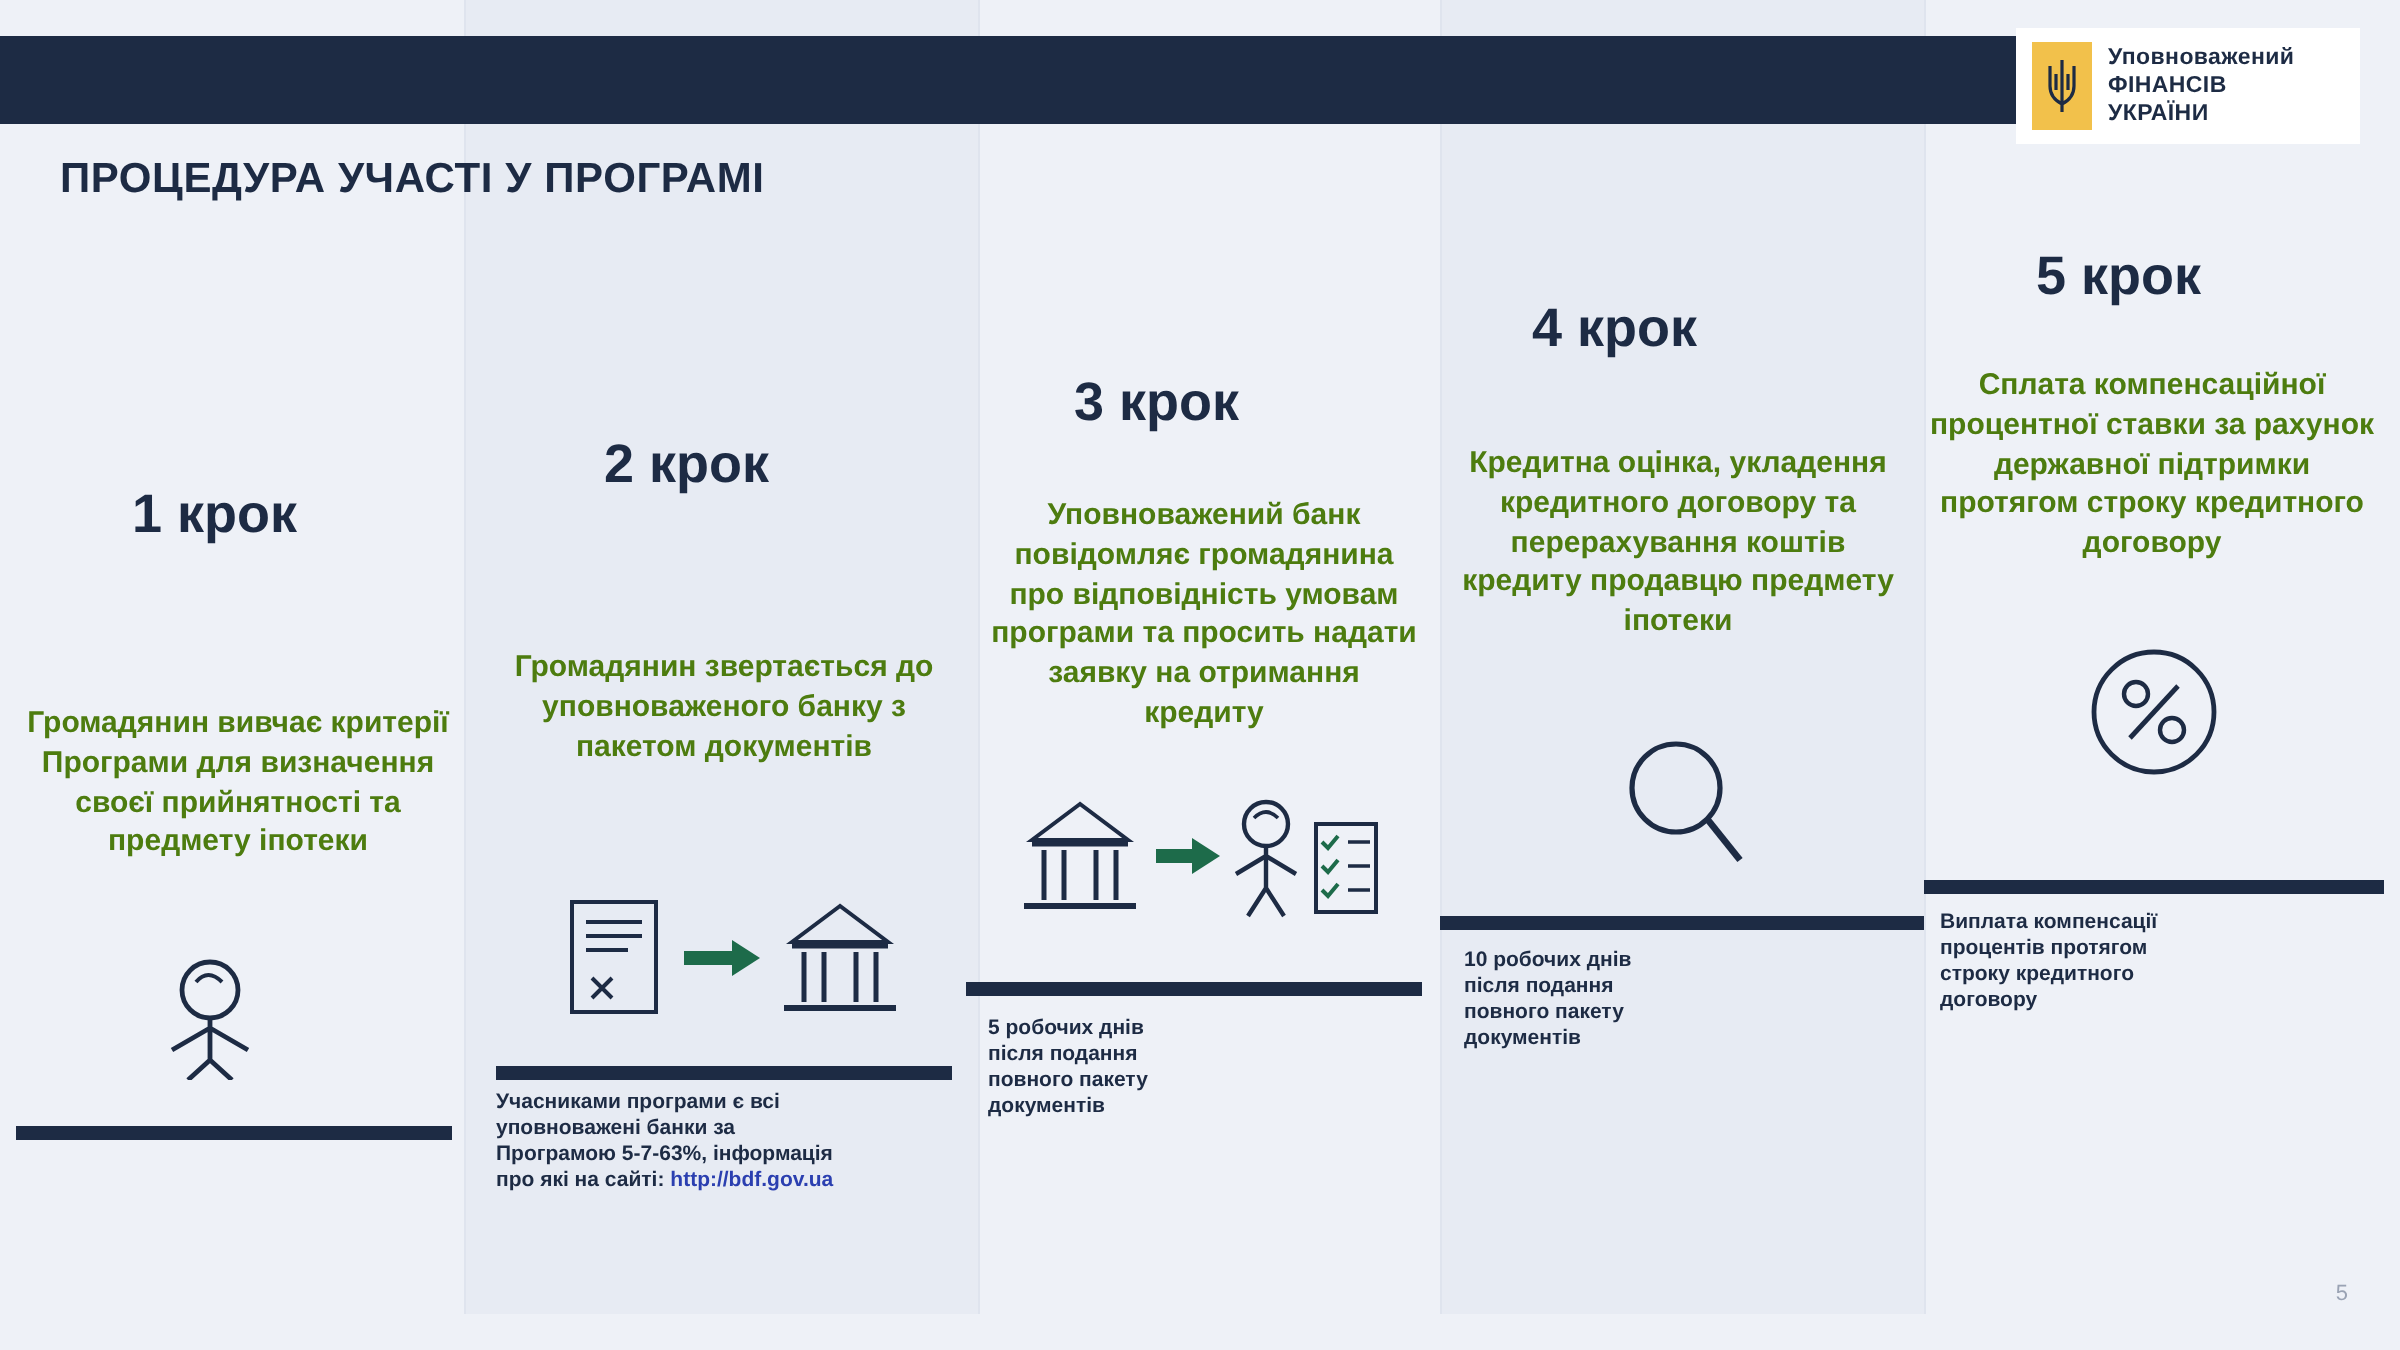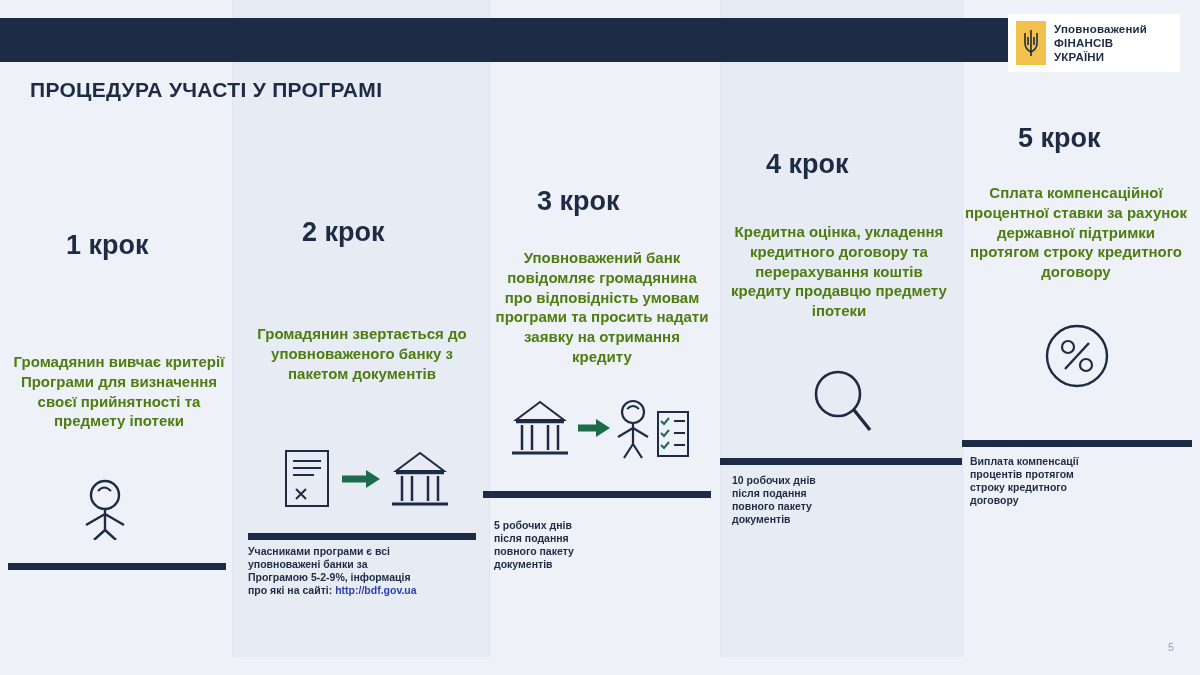--- a/index.html
+++ b/index.html
@@ -156,21 +156,21 @@
       </svg>
     </div>
     <div class="logo-text">
       <div>Уповноважений</div>
       <div>ФІНАНСІВ</div>
       <div>УКРАЇНИ</div>
     </div>
   </div>
 
   <div class="step">
-    <div class="step-title" style="left:66px; top:230px;">1 крок</div>
+    <div class="step-title" style="left:66px; top:242px;">1 крок</div>
     <div class="step-desc" style="left:8px; top:352px; width:222px;">Громадянин вивчає критерії Програми для визначення своєї прийнятності та предмету іпотеки</div>
     <div class="icon" style="left:72px; top:478px;">
       <svg width="66" height="62" viewBox="0 0 66 62">
         <circle cx="33" cy="17" r="14" stroke="#1d2b44" stroke-width="2.4" fill="none"></circle>
         <path d="M26 13 q6 -7 13 0" stroke="#1d2b44" stroke-width="2" fill="none"></path>
         <path d="M33 31 L33 52 M33 36 L14 47 M33 36 L52 47 M33 52 L22 62 M33 52 L44 62" stroke="#1d2b44" stroke-width="2.4" fill="none"></path>
       </svg>
     </div>
     <div class="rule" style="left:8px; top:563px; width:218px;"></div>
   </div>
@@ -188,21 +188,21 @@
         <path d="M136 6 L112 24 H160 Z" stroke="#1d2b44" stroke-width="2" fill="none"></path>
         <path d="M112 26 H160" stroke="#1d2b44" stroke-width="2.5"></path>
         <path d="M118 29 V54 M128 29 V54 M144 29 V54 M154 29 V54" stroke="#1d2b44" stroke-width="2.5"></path>
         <path d="M108 57 H164" stroke="#1d2b44" stroke-width="3"></path>
       </svg>
     </div>
     <div class="rule" style="left:248px; top:533px; width:228px;"></div>
     <div class="note" style="left:248px; top:545px; width:228px;">
       <div>Учасниками програми є всі</div>
       <div>уповноважені  банки за</div>
-      <div>Програмою 5-2-9%, інформація</div>
+      <div>Програмою 5-7-63%, інформація</div>
       <div>
         <span>про які на сайті:</span>
         <span class="link">http://bdf.gov.ua</span>
       </div>
     </div>
   </div>
 
   <div class="step">
     <div class="step-title" style="left:537px; top:186px;">3 крок</div>
     <div class="step-desc" style="left:494px; top:248px; width:216px;">Уповноважений банк повідомляє громадянина про відповідність умовам програми та просить надати заявку на отримання кредиту</div>
@@ -216,21 +216,21 @@
         <path d="M88 21 L102 30 L88 39 Z" fill="#1d6b4a"></path>
         <circle cx="125" cy="14" r="11" stroke="#1d2b44" stroke-width="2.2" fill="none"></circle>
         <path d="M119 11 q6 -6 12 0" stroke="#1d2b44" stroke-width="1.8" fill="none"></path>
         <path d="M125 25 L125 46 M125 30 L110 39 M125 30 L140 39 M125 46 L116 60 M125 46 L134 60" stroke="#1d2b44" stroke-width="2.2" fill="none"></path>
         <rect x="150" y="14" width="30" height="44" stroke="#1d2b44" stroke-width="2" fill="none"></rect>
         <path d="M153 23 l3 3 l5 -6 M153 35 l3 3 l5 -6 M153 47 l3 3 l5 -6" stroke="#1d6b4a" stroke-width="2" fill="none"></path>
         <path d="M166 23 H177 M166 35 H177 M166 47 H177" stroke="#1d2b44" stroke-width="1.8"></path>
       </svg>
     </div>
     <div class="rule" style="left:483px; top:491px; width:228px;"></div>
-    <div class="note" style="left:494px; top:519px; width:206px;">
+    <div class="note" style="left:494px; top:508px; width:206px;">
       <div>5 робочих днів</div>
       <div>після подання</div>
       <div>повного пакету</div>
       <div>документів</div>
     </div>
   </div>
 
   <div class="step">
     <div class="step-title" style="left:766px; top:149px;">4 крок</div>
     <div class="step-desc" style="left:728px; top:222px; width:222px;">Кредитна оцінка, укладення кредитного договору та перерахування коштів кредиту продавцю предмету іпотеки</div>

